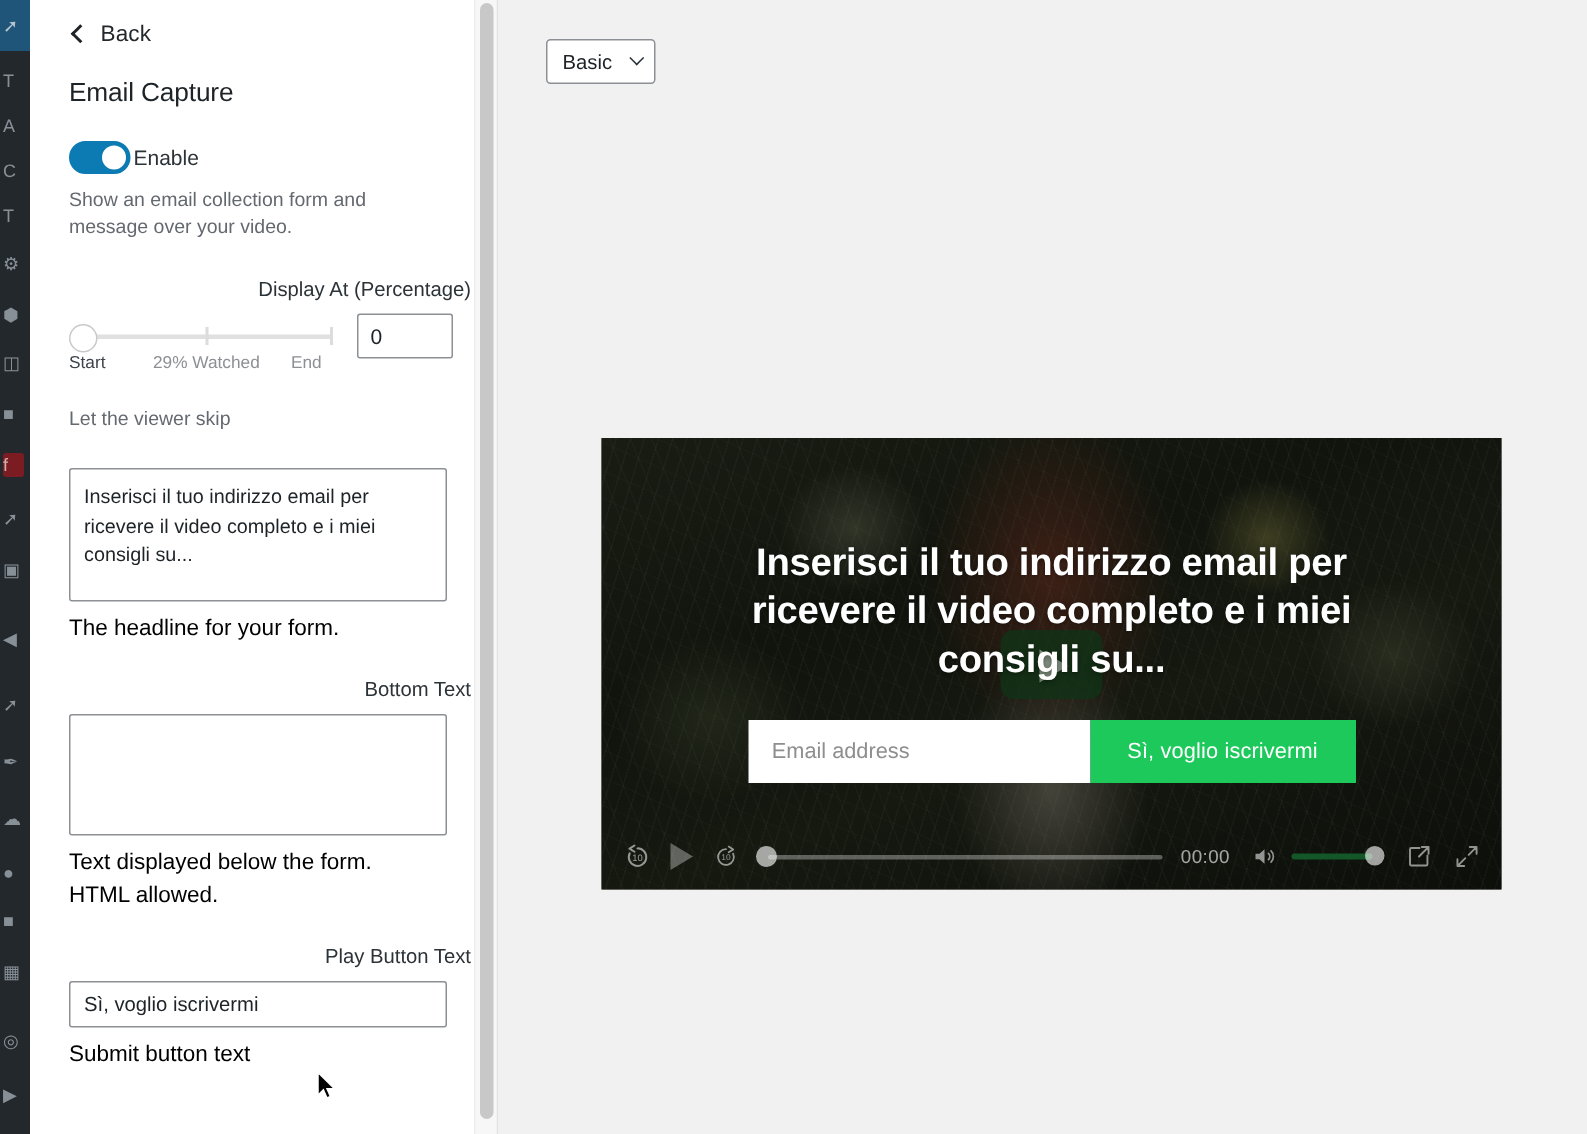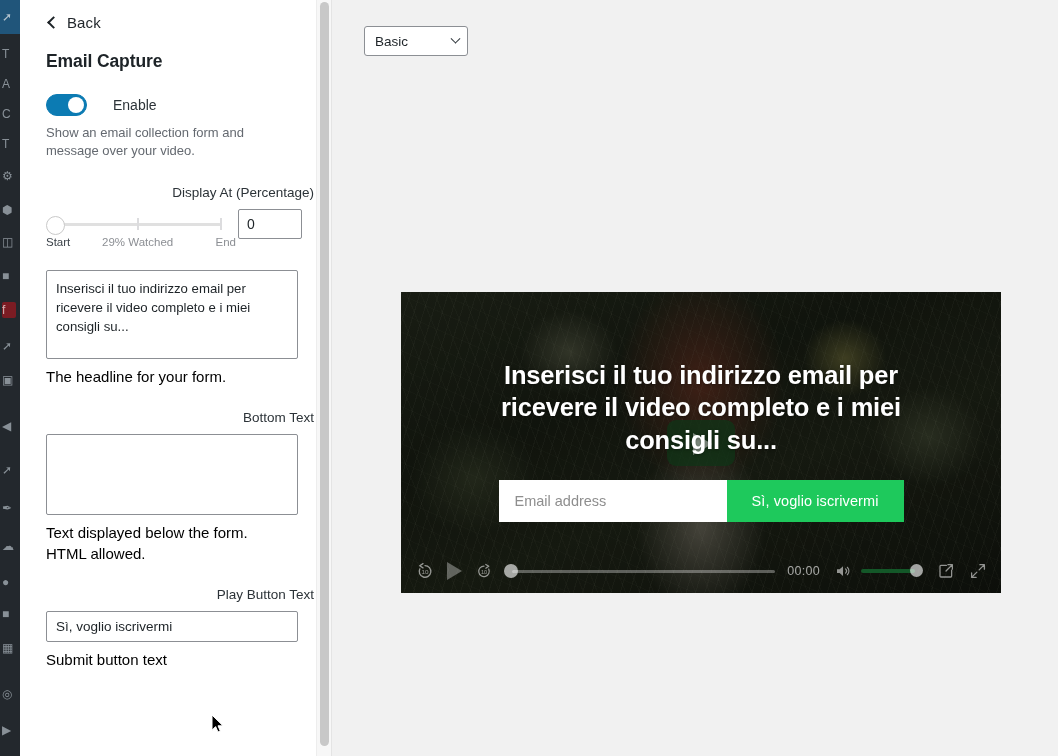--- a/index.html
+++ b/index.html
@@ -86,31 +86,31 @@
   }
   .back-label {
     font-size: 15px;
     color: #23282d;
     font-weight: 400;
     letter-spacing: .1px;
   }
 
   .panel-title {
     font-size: 17.5px;
-    font-weight: 700;
+    font-weight: 400;
     color: #1d2327;
     margin: 0 0 22px 0;
     letter-spacing: -.1px;
   }
 
   
   .toggle-row {
     display: flex;
     align-items: center;
-    gap: 26px;
+    gap: 2px;
     margin-bottom: 8px;
   }
   .switch {
     width: 41px; height: 22px;
     border-radius: 11px;
     position: relative;
     flex: 0 0 41px;
     cursor: pointer;
   }
   .switch.on {
@@ -195,21 +195,21 @@
   }
   .slider-scale {
     display: flex;
     width: 190px;
     margin-top: -3px;
     font-size: 11.5px;
     color: #8c8f94;
   }
   .slider-scale .s-start { color: #3c434a; width: 56px; }
   .slider-scale .s-mid { width: 92px; text-align: left; }
-  .slider-scale .s-end { flex: 1; text-align: right; }
+  .slider-scale .s-end { flex: 1; text-align: left; }
   .num-input {
     width: 64px; height: 30px;
     border: 1px solid #8c8f94;
     border-radius: 2px;
     font-size: 14px;
     color: #1d2327;
     padding: 0 8px;
     background: #fff;
     font-family: "Liberation Sans", sans-serif;
   }
@@ -271,21 +271,21 @@
     flex: 1;
     height: 756px;
     background: #f1f1f1;
     position: relative;
   }
   .select-wrap {
     position: absolute;
     top: 26px; left: 32px;
   }
   .basic-select {
-    width: 104px; height: 30px;
+    width: 73px; height: 30px;
     border: 1px solid #8c8f94;
     border-radius: 3px;
     background: #fff;
     display: flex;
     align-items: center;
     padding: 0 8px 0 10px;
     cursor: pointer;
     justify-content: space-between;
   }
   .basic-select .sel-text {
@@ -548,20 +548,21 @@
           </div>
           <input class="num-input" type="text" value="0" style="">
         </div>
         <div class="slider-scale">
           <span class="s-start">Start</span>
           <span class="s-mid">29% Watched</span>
           <span class="s-end">End</span>
         </div>
       </div>
 
+      <p class="helper">Let the viewer skip</p>
 
       <textarea class="textarea-box tall" style="">Inserisci il tuo indirizzo email per ricevere il video completo e i miei consigli su...</textarea>
       <p class="under-help">The headline for your form.</p>
 
       <div class="field-label">Bottom Text</div>
       <textarea class="textarea-box short" style=""></textarea>
       <p class="under-help">Text displayed below the form. HTML allowed.</p>
 
       <div class="field-label">Play Button Text</div>
       <input class="text-input" type="text" value="Sì, voglio iscrivermi" style="">

